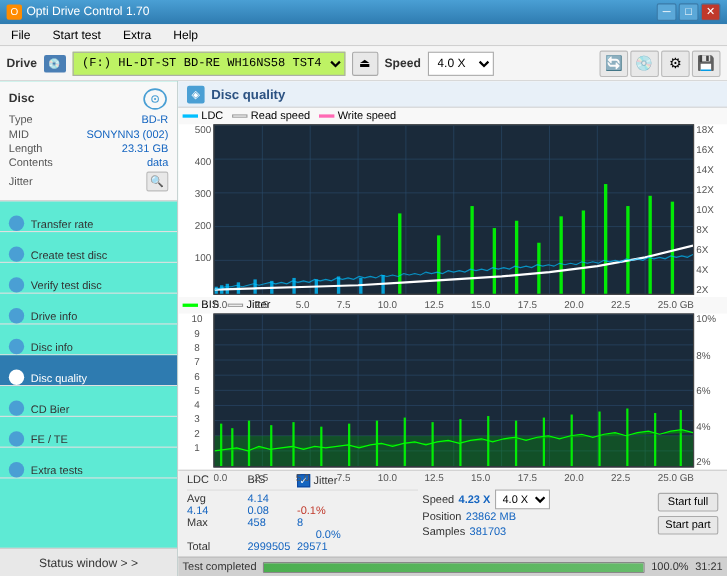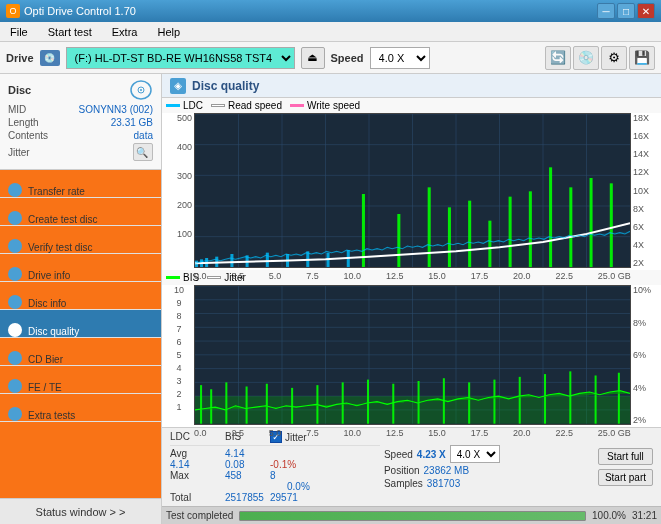--- a/index.html
+++ b/index.html
@@ -14,32 +14,32 @@
     .titlebar-btn.close { background: #c0392b; }
 
     
     .menubar { background: #f0f0f0; height: 20px; display: flex; align-items: center; padding: 0 4px; border-bottom: 1px solid #ccc; gap: 8px; }
     .menubar-item { padding: 2px 6px; font-size: 11px; cursor: pointer; border-radius: 2px; }
 
     
     .drivebar { background: #f5f5f5; height: 32px; display: flex; align-items: center; padding: 0 6px; border-bottom: 1px solid #ccc; gap: 6px; }
     .drivebar-label { font-size: 11px; font-weight: bold; color: #333; }
     .drive-icon { width: 20px; height: 16px; background: #4a7fb5; border-radius: 2px; display: flex; align-items: center; justify-content: center; color: white; font-size: 9px; }
-    .drive-select { font-size: 11px; background: #5eead4; border: 1px solid #aaa; padding: 2px 4px; height: 22px; min-width: 200px; }
+    .drive-select { font-size: 11px; background: #bef264; border: 1px solid #aaa; padding: 2px 4px; height: 22px; min-width: 200px; font-family: Liberation Mono, monospace; }
     .eject-btn { width: 24px; height: 22px; background: #e8e8e8; border: 1px solid #aaa; border-radius: 2px; display: flex; align-items: center; justify-content: center; cursor: pointer; font-size: 11px; }
     .speed-label { font-size: 11px; font-weight: bold; color: #333; }
     .speed-select { font-size: 11px; background: white; border: 1px solid #aaa; padding: 2px 4px; height: 22px; width: 60px; }
     .toolbar-icons { display: flex; gap: 2px; margin-left: auto; }
     .toolbar-icon-btn { width: 26px; height: 24px; background: #e8e8e8; border: 1px solid #bbb; border-radius: 2px; display: flex; align-items: center; justify-content: center; cursor: pointer; font-size: 13px; }
 
     
     .main { display: flex; height: calc(524px - 74px); }
 
     
-    .sidebar { width: 162px; background: #f97316; border-right: 1px solid #ccc; display: flex; flex-direction: column; }
+    .sidebar { width: 162px; background: #5eead4; border-right: 1px solid #ccc; display: flex; flex-direction: column; }
     
     
     .disc-panel { padding: 6px 8px; border-bottom: 1px solid #ccc; background: #f8f8f8; }
     .disc-header { display: flex; align-items: center; justify-content: space-between; margin-bottom: 4px; }
     .disc-title { font-size: 11px; font-weight: bold; color: #333; }
     .disc-icon { width: 24px; height: 20px; display: flex; align-items: center; justify-content: center; }
     .disc-row { display: flex; justify-content: space-between; align-items: center; margin-bottom: 2px; }
     .disc-key { font-size: 10px; color: #555; }
     .disc-val { font-size: 10px; color: #1565c0; font-weight: 500; }
     .label-btn { width: 20px; height: 18px; background: #e8e8e8; border: 1px solid #bbb; border-radius: 2px; display: flex; align-items: center; justify-content: center; font-size: 10px; cursor: pointer; }
@@ -127,20 +127,24 @@
     <div class="disc-panel">
       <div class="disc-header">
         <span class="disc-title">Disc</span>
         <div class="disc-icon">
           <svg width="24" height="20" viewBox="0 0 24 20">
             <ellipse cx="12" cy="10" rx="10" ry="9" fill="none" stroke="#4a9fd4" stroke-width="1.5"></ellipse>
             <ellipse cx="12" cy="10" rx="3" ry="3" fill="none" stroke="#4a9fd4" stroke-width="1"></ellipse>
             <circle cx="12" cy="10" r="1" fill="#4a9fd4"></circle>
           </svg>
         </div>
+      </div>
+      <div class="disc-row">
+        <span class="disc-key">Type</span>
+        <span class="disc-val">BD-R</span>
       </div>
       <div class="disc-row">
         <span class="disc-key">MID</span>
         <span class="disc-val">SONYNN3 (002)</span>
       </div>
       <div class="disc-row">
         <span class="disc-key">Length</span>
         <span class="disc-val">23.31 GB</span>
       </div>
       <div class="disc-row">
@@ -437,21 +441,21 @@
             <span style="color:#1565c0;">458</span>
             <span style="color:#1565c0;">8</span>
           </div>
           <div style="display:grid;grid-template-columns:55px 45px 80px;font-size:10px;">
             <span></span>
             <span></span>
             <span style="color:#1565c0;padding-left:17px;">0.0%</span>
           </div>
           <div style="display:grid;grid-template-columns:55px 45px 80px;font-size:10px;">
             <span style="color:#333;">Total</span>
-            <span style="color:#1565c0;">2517855</span>
+            <span style="color:#1565c0;">2999505</span>
             <span style="color:#1565c0;">29571</span>
           </div>
         </div>
 
         <div style="flex:1;font-size:10px;">
           <div style="display:flex;align-items:center;gap:4px;margin-bottom:2px;">
             <span style="color:#333;">Speed</span>
             <span style="color:#1565c0;font-weight:bold;">4.23 X</span>
             <select class="speed-sel">
               <option>4.0 X</option>

